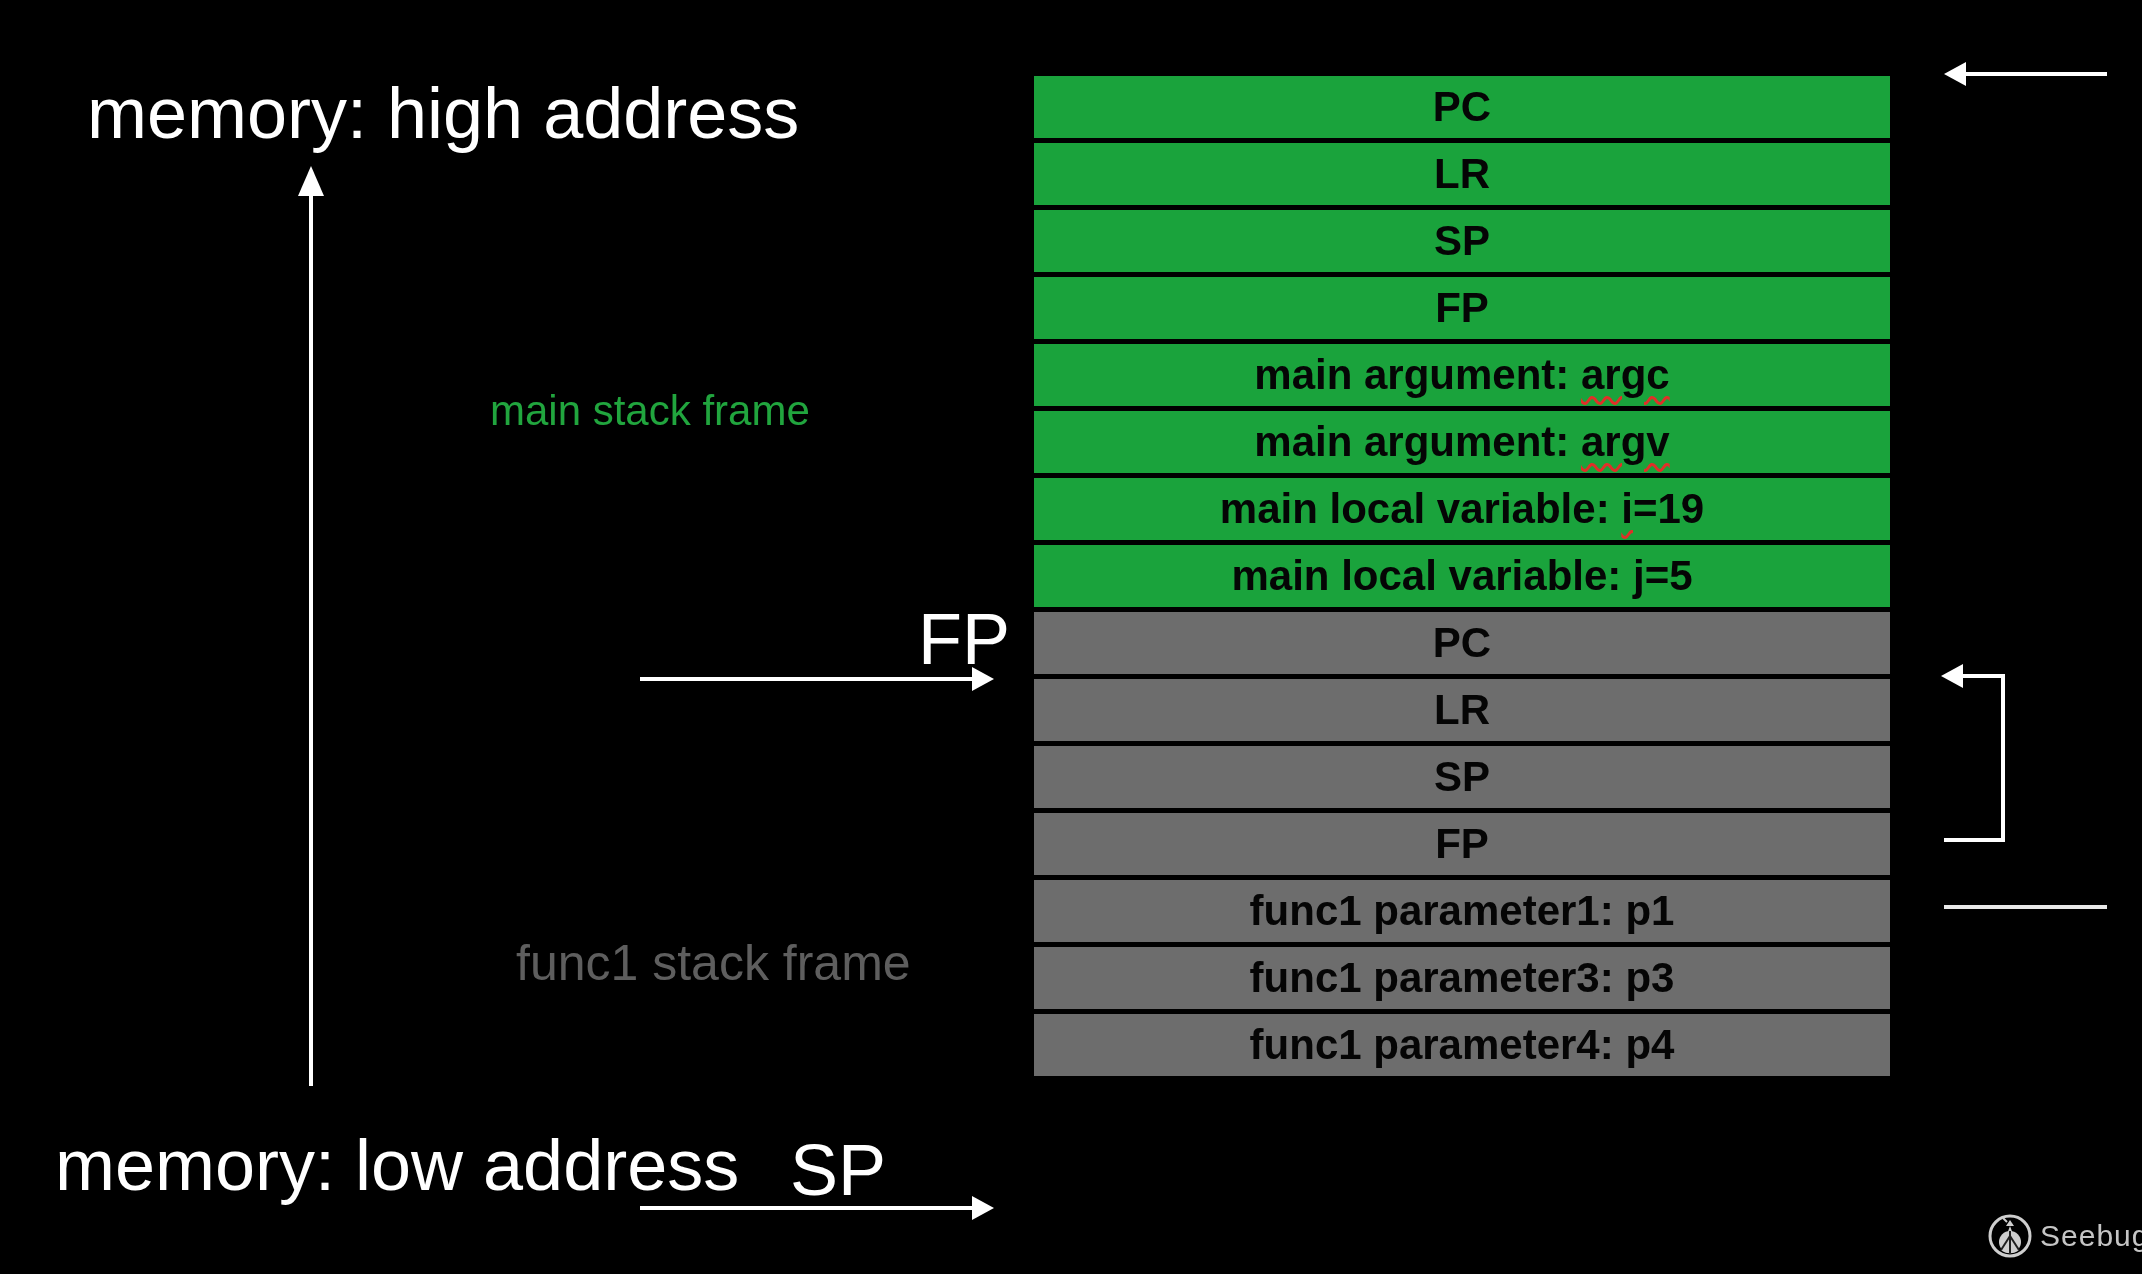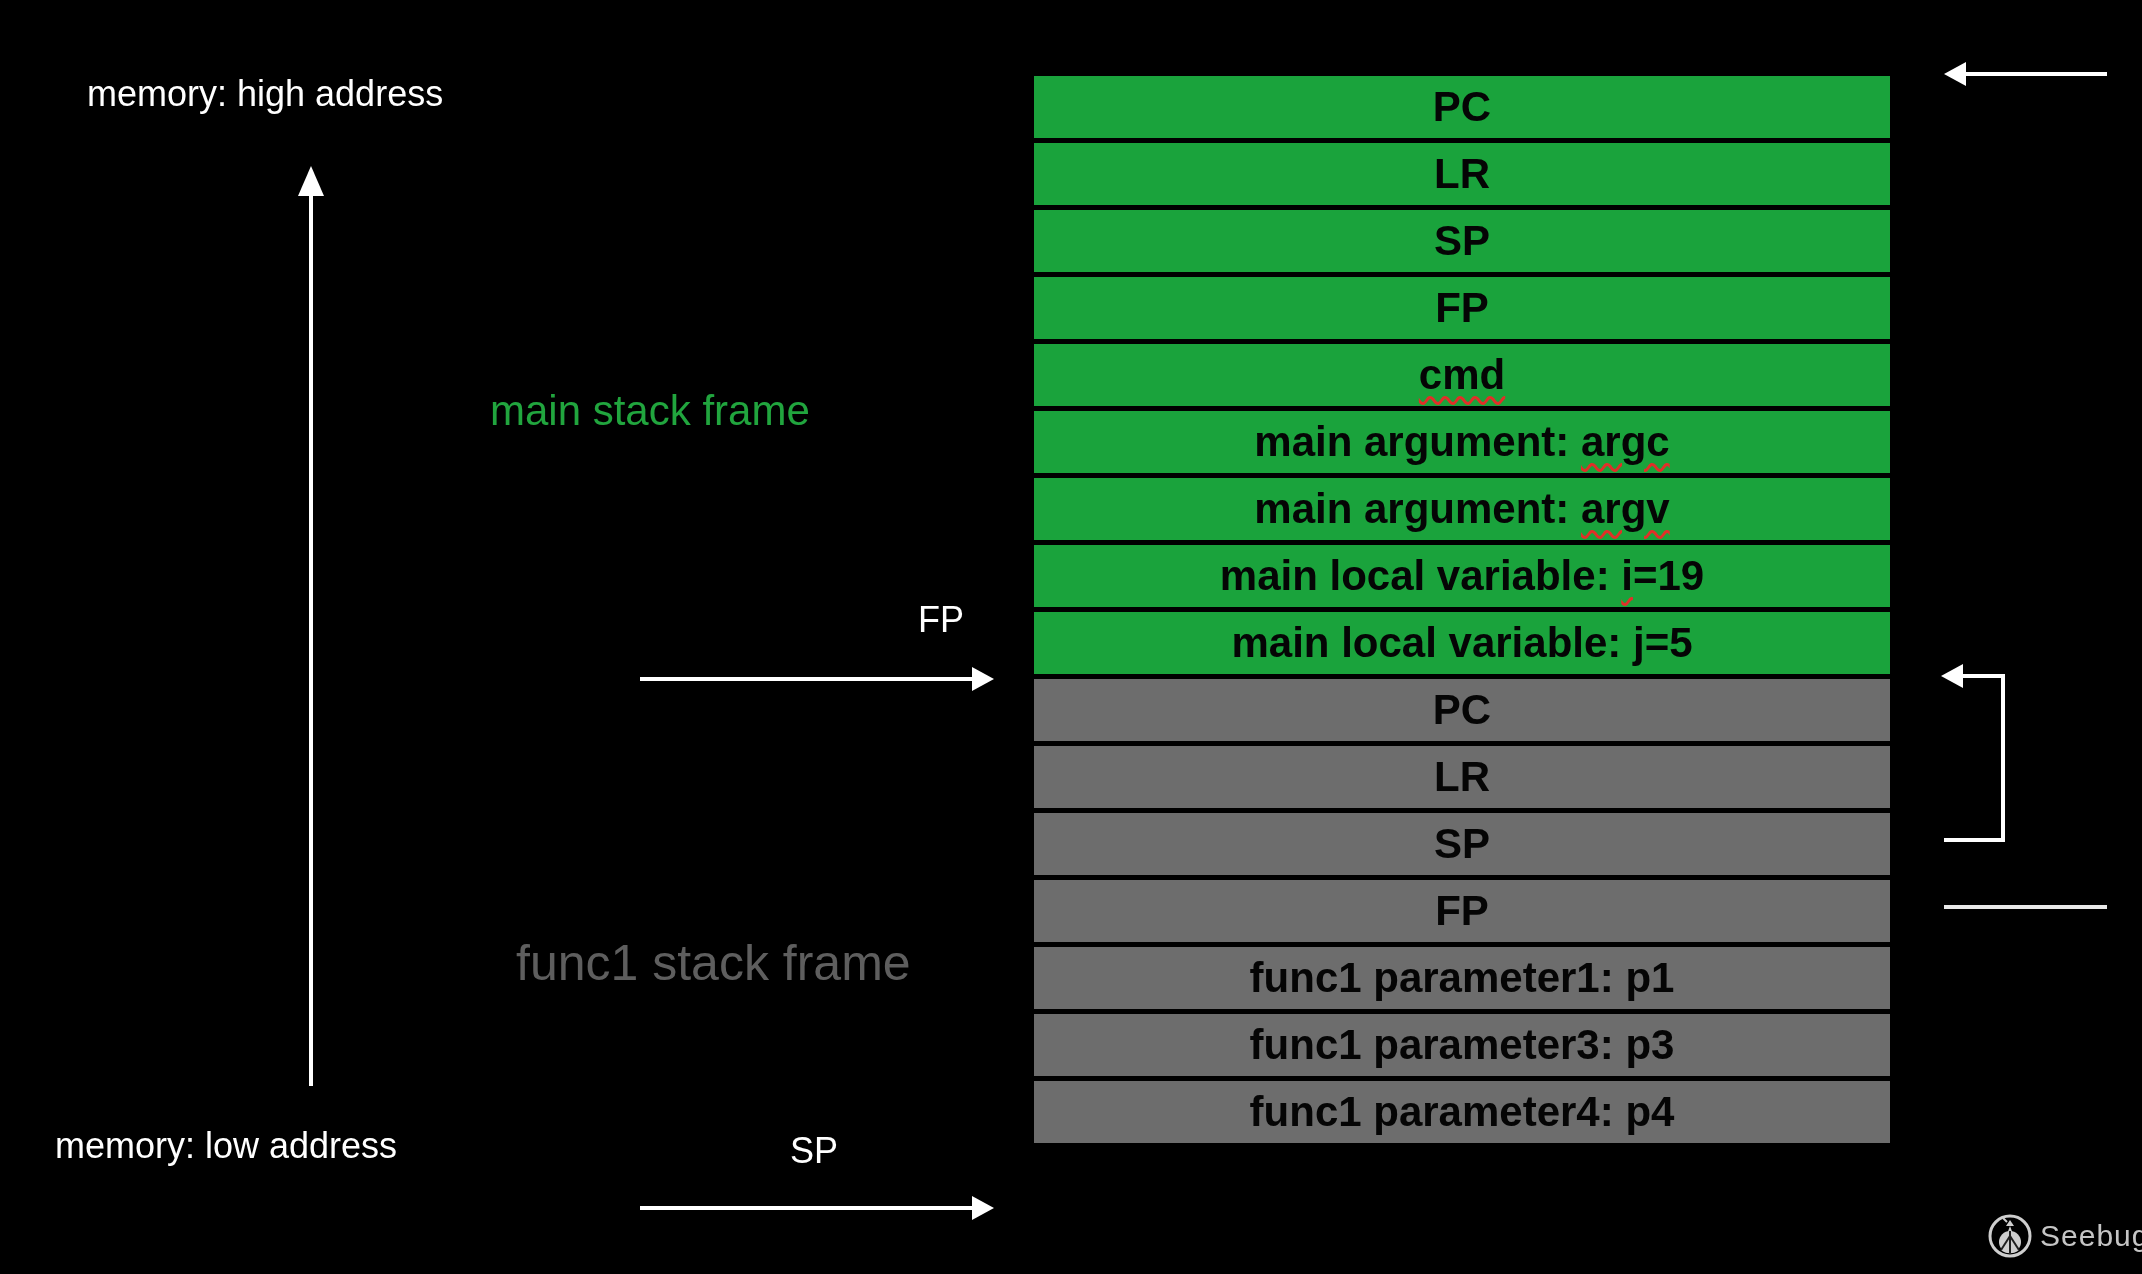--- a/index.html
+++ b/index.html
@@ -10,21 +10,21 @@
     --func1-label:#5e5e5e;
     --cell-text:#050505;
     --arrow:#ffffff;
     --squiggle:#e03028;
   }
   html,body{margin:0;padding:0;background:var(--bg);}
   #canvas{
     position:relative;width:2142px;height:1274px;background:var(--bg);
     overflow:hidden;font-family:"Liberation Sans",sans-serif;
   }
-  .lbl{position:absolute;white-space:nowrap;color:#ffffff;font-size:36px;line-height:1.1;}
+  .lbl{position:absolute;white-space:nowrap;color:#ffffff;font-size:72px;line-height:1.1;}
   .lbl-green{color:var(--main-label);}
   .lbl-gray{color:var(--func1-label);margin-left:28px;}
 
   
   #stack-table{position:absolute;left:1034px;top:76px;width:856px;}
   .row{
     height:62px;margin-bottom:5px;display:flex;align-items:center;justify-content:center;
     font-size:42px;font-weight:bold;color:var(--cell-text);white-space:pre;
   }
   .row-main{background:var(--main-fill);}
@@ -72,21 +72,20 @@
 
   <div class="lbl" style="left:790px;top:1131px;">SP</div>
   <div class="hline" style="left:640px;top:1206px;width:336px;"></div>
   <div class="tri tri-right" style="left:972px;top:1196px;"></div>
 
   <div id="stack-table">
       <div class="row row-main"><span>PC</span></div>
       <div class="row row-main"><span>LR</span></div>
       <div class="row row-main"><span>SP</span></div>
       <div class="row row-main"><span>FP</span></div>
-      <div class="row row-main"><span class="sq">cmd</span></div>
       <div class="row row-main"><span>main argument: </span><span class="sq">argc</span></div>
       <div class="row row-main"><span>main argument: </span><span class="sq">argv</span></div>
       <div class="row row-main"><span>main local variable: </span><span class="sq">i</span><span>=19</span></div>
       <div class="row row-main"><span>main local variable: j=5</span></div>
       <div class="row row-func1"><span>PC</span></div>
       <div class="row row-func1"><span>LR</span></div>
       <div class="row row-func1"><span>SP</span></div>
       <div class="row row-func1"><span>FP</span></div>
       <div class="row row-func1"><span>func1 parameter1: p1</span></div>
       <div class="row row-func1"><span>func1 parameter3: p3</span></div>

